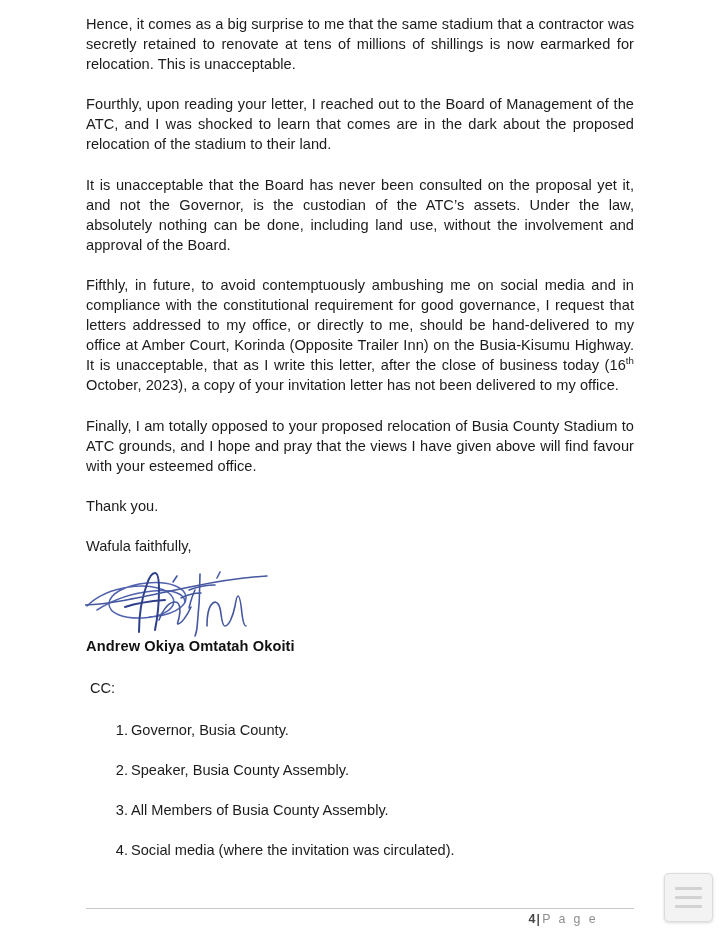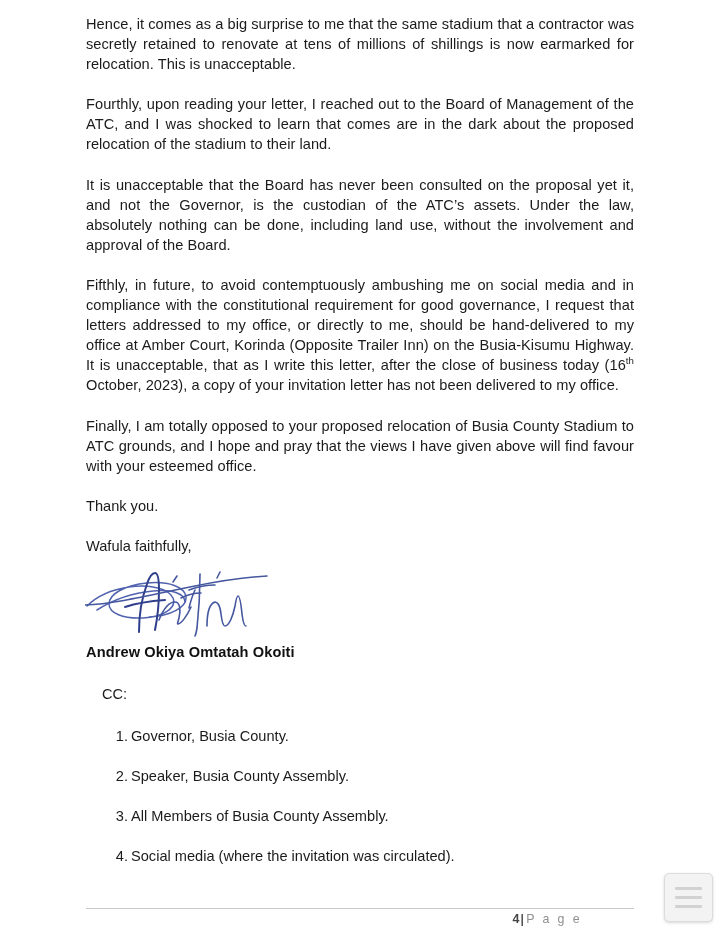--- a/index.html
+++ b/index.html
@@ -68,30 +68,30 @@
     width: 200px;
     margin: 0 0 0 0;
   }
   .signature-block svg {
     position: absolute;
     left: -1px;
     top: 2px;
   }
 
   .signer-name {
-    margin: 6px 0 22px 0;
+    margin: 0 0 22px 0;
     font-size: 14.6px;
     font-weight: bold;
     line-height: 20.1px;
     color: #111111;
     letter-spacing: 0.1px;
   }
 
   .cc-label {
-    margin: 0 0 22px 16px;
+    margin: 0 0 22px 4px;
     font-size: 14.6px;
     line-height: 20.1px;
     color: #1b1b1b;
   }
 
   ol.cc-list {
     margin: 0;
     padding: 0;
     list-style: none;
   }
@@ -120,21 +120,21 @@
     position: absolute;
     left: 86px;
     top: 908px;
     width: 548px;
     height: 1px;
     background: #c9c9c9;
   }
 
   .footer-page {
     position: absolute;
-    right: 86px;
+    right: 70px;
     top: 912px;
     font-size: 12.4px;
     color: #8b8b8b;
     letter-spacing: 0.2px;
     white-space: nowrap;
   }
   .footer-page .pnum {
     font-weight: bold;
     color: #444444;
   }

